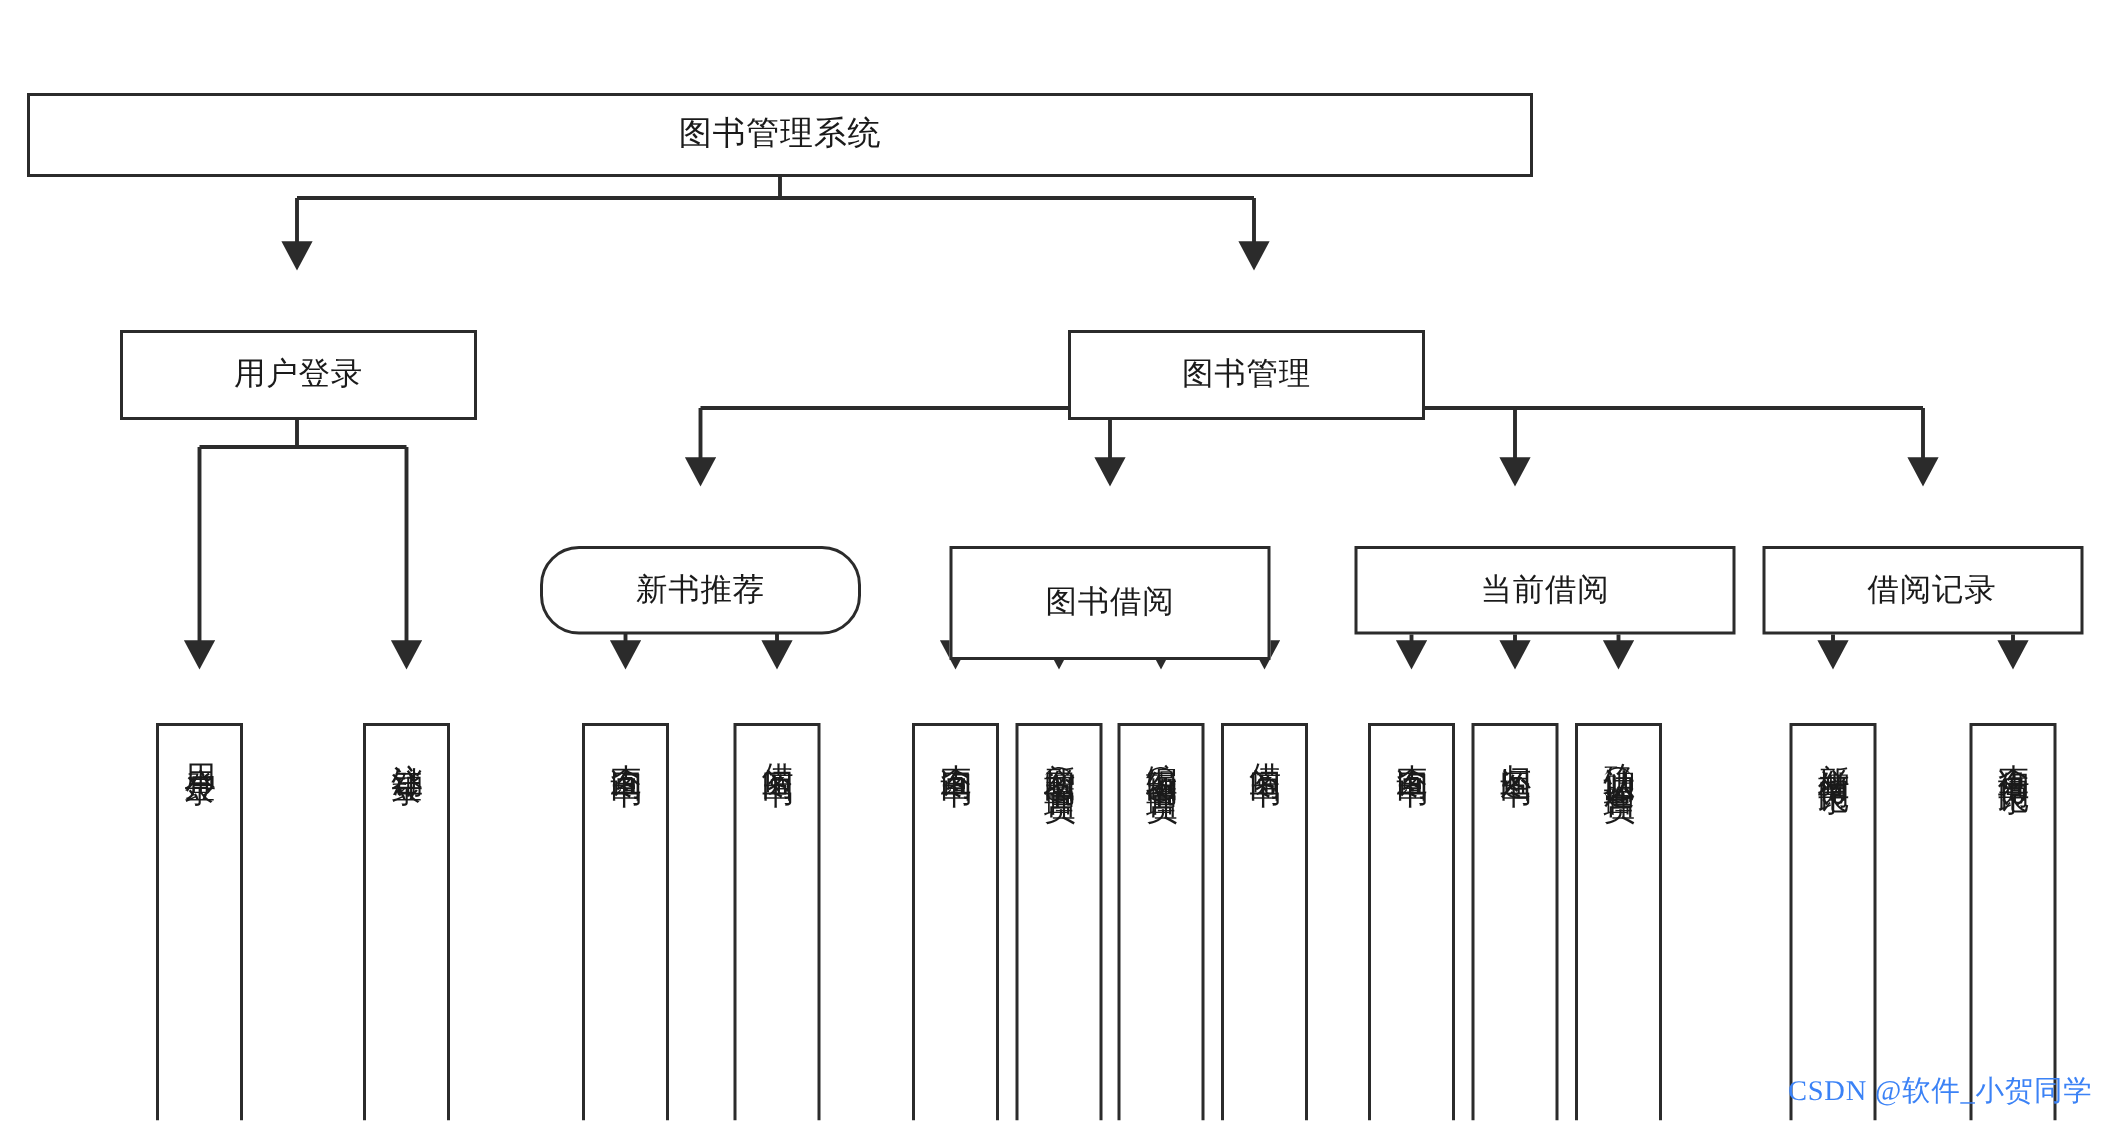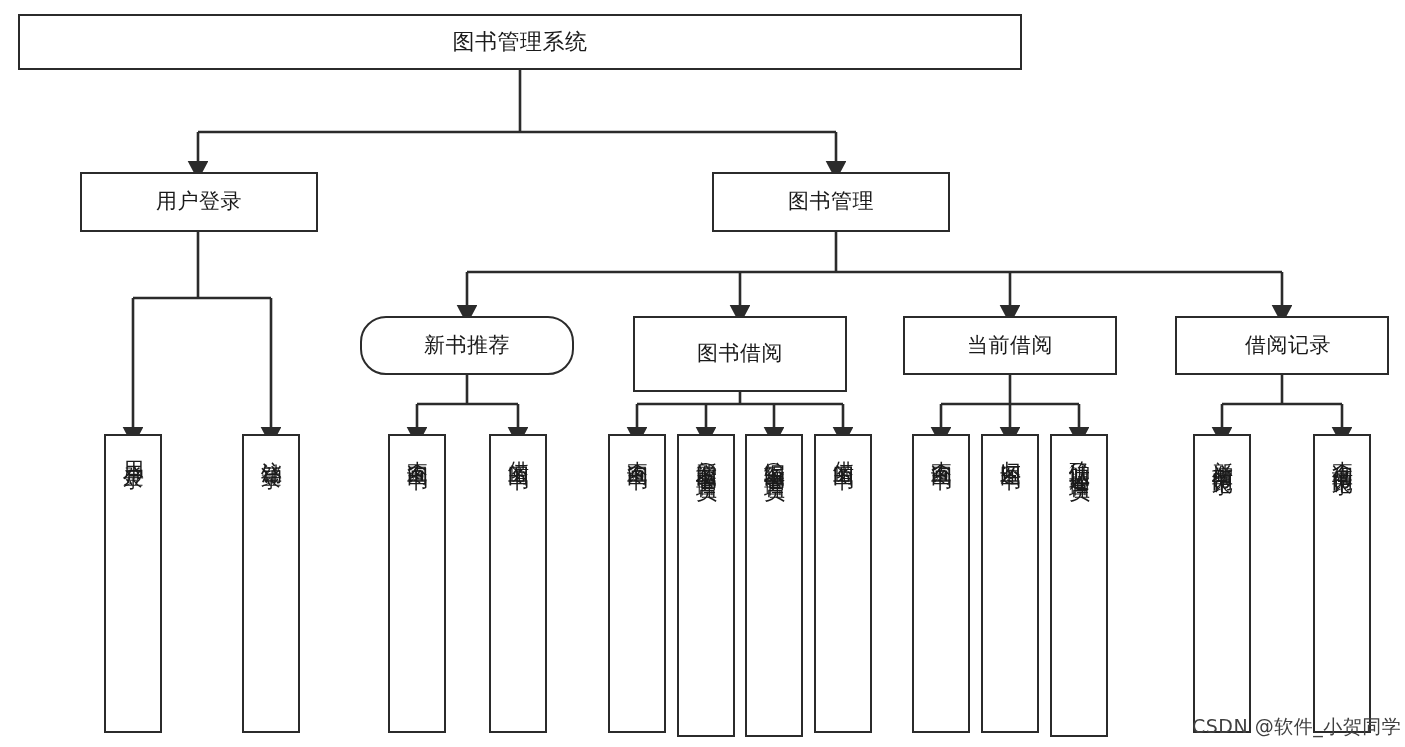--- a/index.html
+++ b/index.html
@@ -30,20 +30,21 @@
     position: absolute;
     box-sizing: border-box;
     background: #ffffff;
     border: 2px solid #2b2b2b;
     display: flex;
     align-items: center;
     justify-content: center;
     text-align: center;
     color: #1a1a1a;
     overflow: hidden;
+    margin-top: 48px;
   }
   .node-label {
     display: block;
     line-height: 1.12;
     letter-spacing: 0.5px;
   }
   
   .node.horiz .node-label {
     font-size: 21px;
     writing-mode: horizontal-tb;
@@ -61,24 +62,25 @@
     writing-mode: vertical-rl;
     text-orientation: upright;
     font-size: 21px;
     line-height: 1.0;
     letter-spacing: 3px;
     white-space: nowrap;
   }
   .watermark {
     position: absolute;
     font-size: 19px;
-    color: #404040;
+    color: #3b82f6;
     white-space: nowrap;
     letter-spacing: 0.5px;
     user-select: none;
+    font-family: Liberation Serif, serif;
   }
 </style>
 </head>
 <body>
 
 <div id="diagram-root">
 
   <svg id="edges-layer" viewBox="0 0 1405 747" width="1405" height="747" xmlns="http://www.w3.org/2000/svg">
     <defs>
       <marker id="arrowhead" markerWidth="9" markerHeight="9" refX="1.2" refY="4" orient="auto" markerUnits="strokeWidth">
@@ -139,21 +141,21 @@
   <div class="node horiz" style="left:712px; top:172px; width:238px; height:60px;align-items:center;">
     <span class="node-label">图书管理</span>
   </div>
 
   <div class="node horiz" style="left:360px; top:316px; width:214px; height:59px;border-radius:26px;">
     <span class="node-label">新书推荐</span>
   </div>
   <div class="node horiz" style="left:633px; top:316px; width:214px; height:76px;">
     <span class="node-label">图书借阅</span>
   </div>
-  <div class="node horiz" style="left:903px; top:316px; width:214px; height:59px;">
+  <div class="node horiz" style="left:903px; top:316px; width:254px; height:59px;">
     <span class="node-label">当前借阅</span>
   </div>
   <div class="node horiz" style="left:1175px; top:316px; width:214px; height:59px;padding-left:12px;">
     <span class="node-label">借阅记录</span>
   </div>
 
   <div class="node vert" style="left:104px; top:434px; width:58px; height:299px;">
     <span class="node-label">用户登录</span>
   </div>
   <div class="node vert" style="left:242px; top:434px; width:58px; height:299px;">

